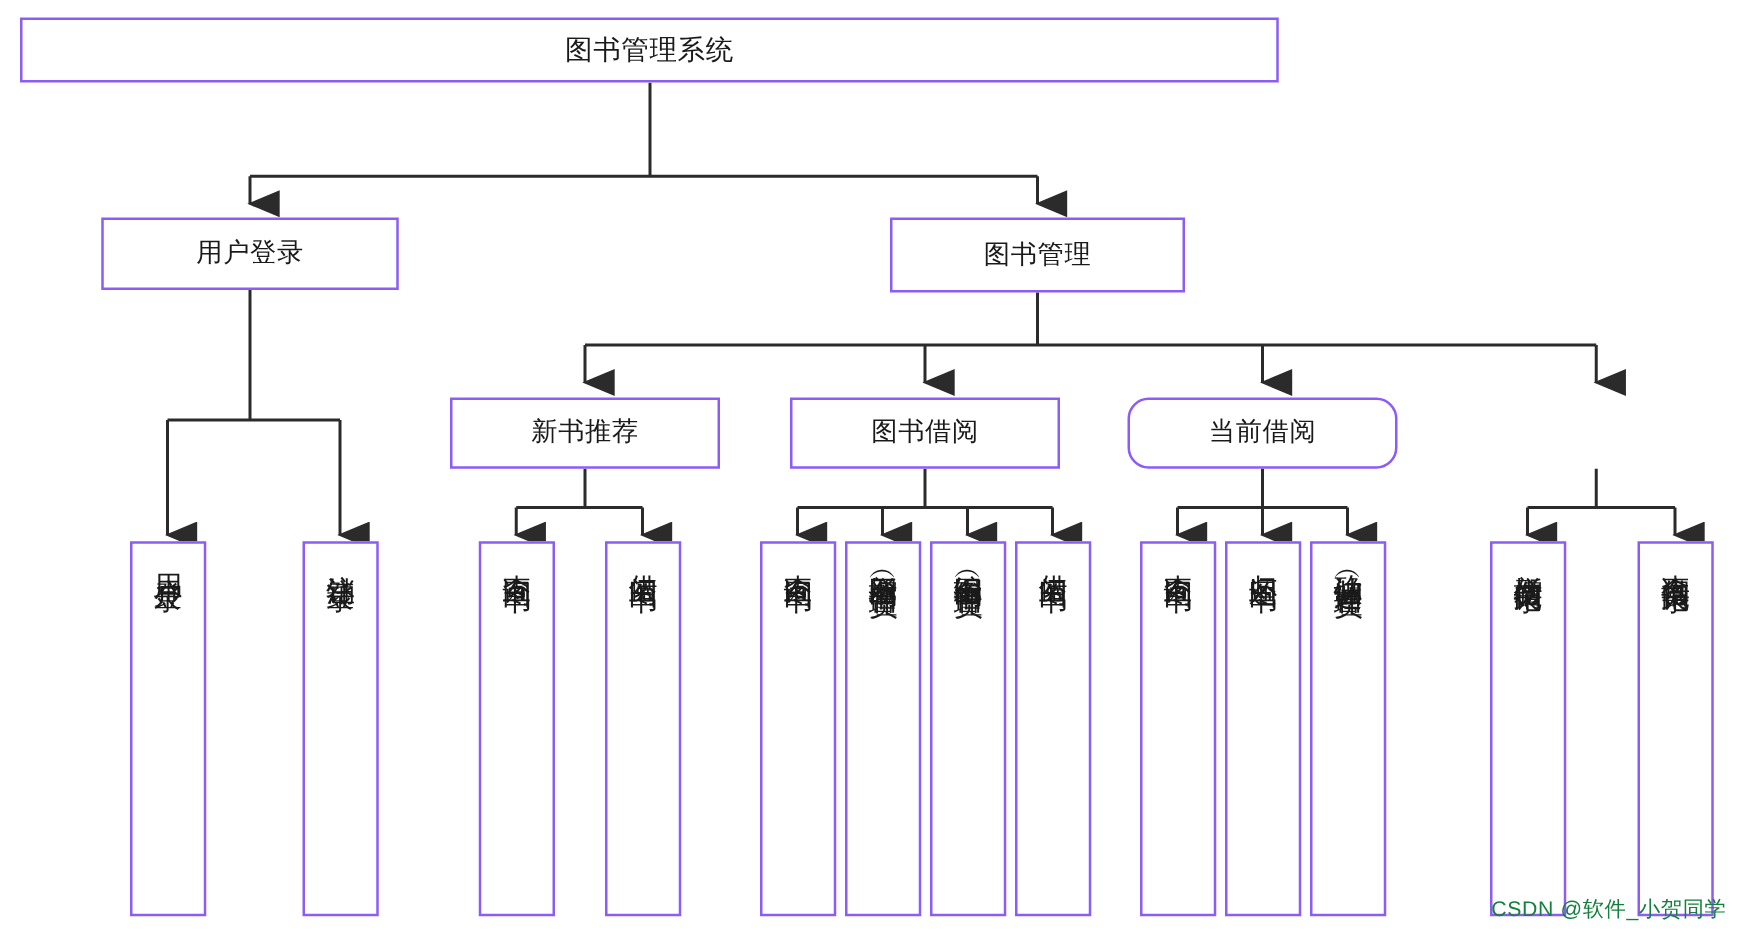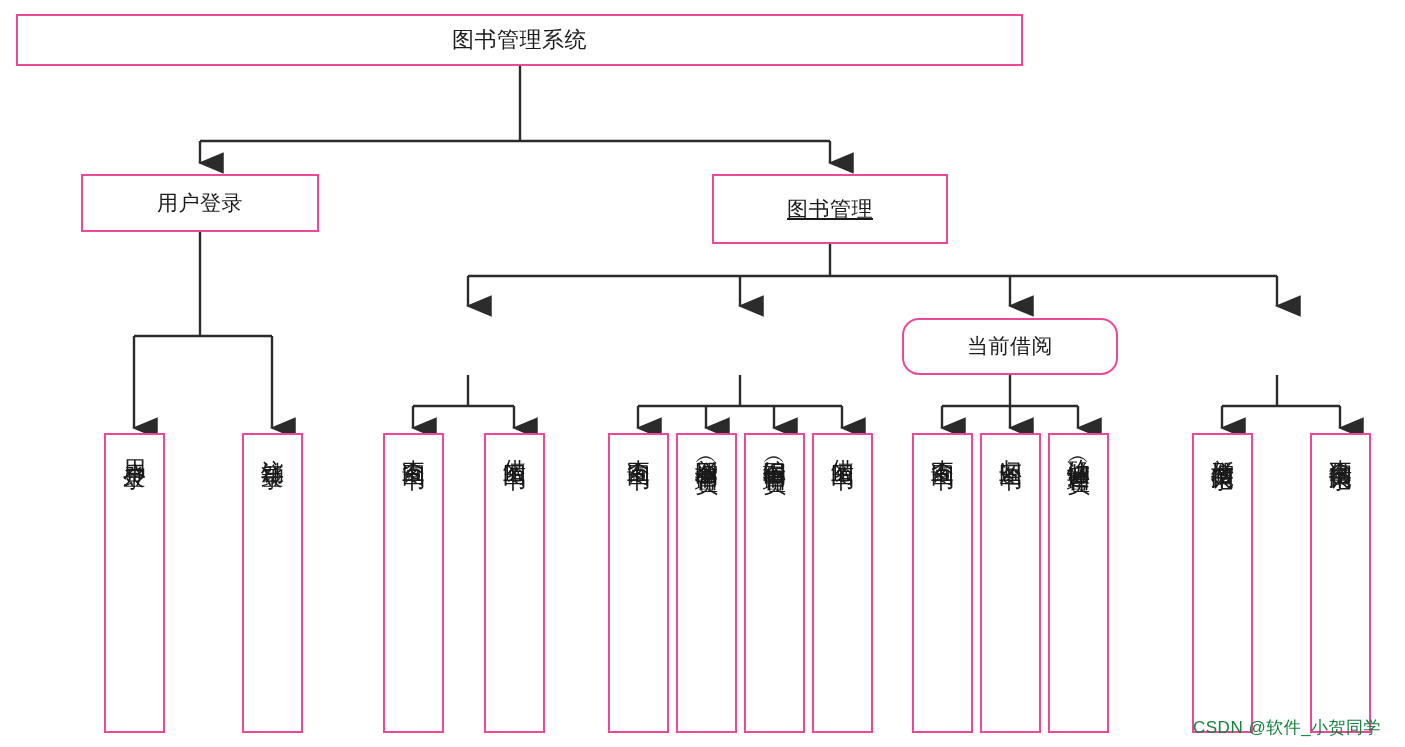--- a/index.html
+++ b/index.html
@@ -22,21 +22,21 @@
     position: absolute;
     left: 0;
     top: 0;
     width: 1405px;
     height: 747px;
     pointer-events: none;
   }
   .node {
     position: absolute;
     box-sizing: border-box;
-    border: 2px solid #ec4899;
+    border: 2px solid #8b5cf6;
     background: #ffffff;
     color: #1a1a1a;
     display: flex;
     align-items: center;
     justify-content: center;
     text-align: left;
     z-index: 2;
   }
   .node .lbl {
     display: block;
@@ -133,25 +133,31 @@
   </svg>
 
   <div class="node horiz root" style="left:16px; top:14px; width:1007px; height:52px;">
     <span class="lbl">图书管理系统</span>
   </div>
 
   <div class="node horiz" style="left:81px; top:174px; width:238px; height:58px;">
     <span class="lbl">用户登录</span>
   </div>
 
-  <div class="node horiz" style="left:712px; top:174px; width:236px; height:70px;text-decoration:underline;">
+  <div class="node horiz" style="left:712px; top:174px; width:236px; height:60px;">
     <span class="lbl">图书管理</span>
   </div>
 
-
+  <div class="node horiz" style="left:360px; top:318px; width:216px; height:57px;">
+    <span class="lbl">新书推荐</span>
+  </div>
+
+  <div class="node horiz" style="left:632px; top:318px; width:216px; height:57px;">
+    <span class="lbl">图书借阅</span>
+  </div>
 
   <div class="node horiz" style="left:902px; top:318px; width:216px; height:57px;border-radius:17px;">
     <span class="lbl">当前借阅</span>
   </div>
 
 
   <div class="node vert" style="left:104px; top:433px; width:61px; height:300px;">
     <span class="lbl">用户登录</span>
   </div>
 

